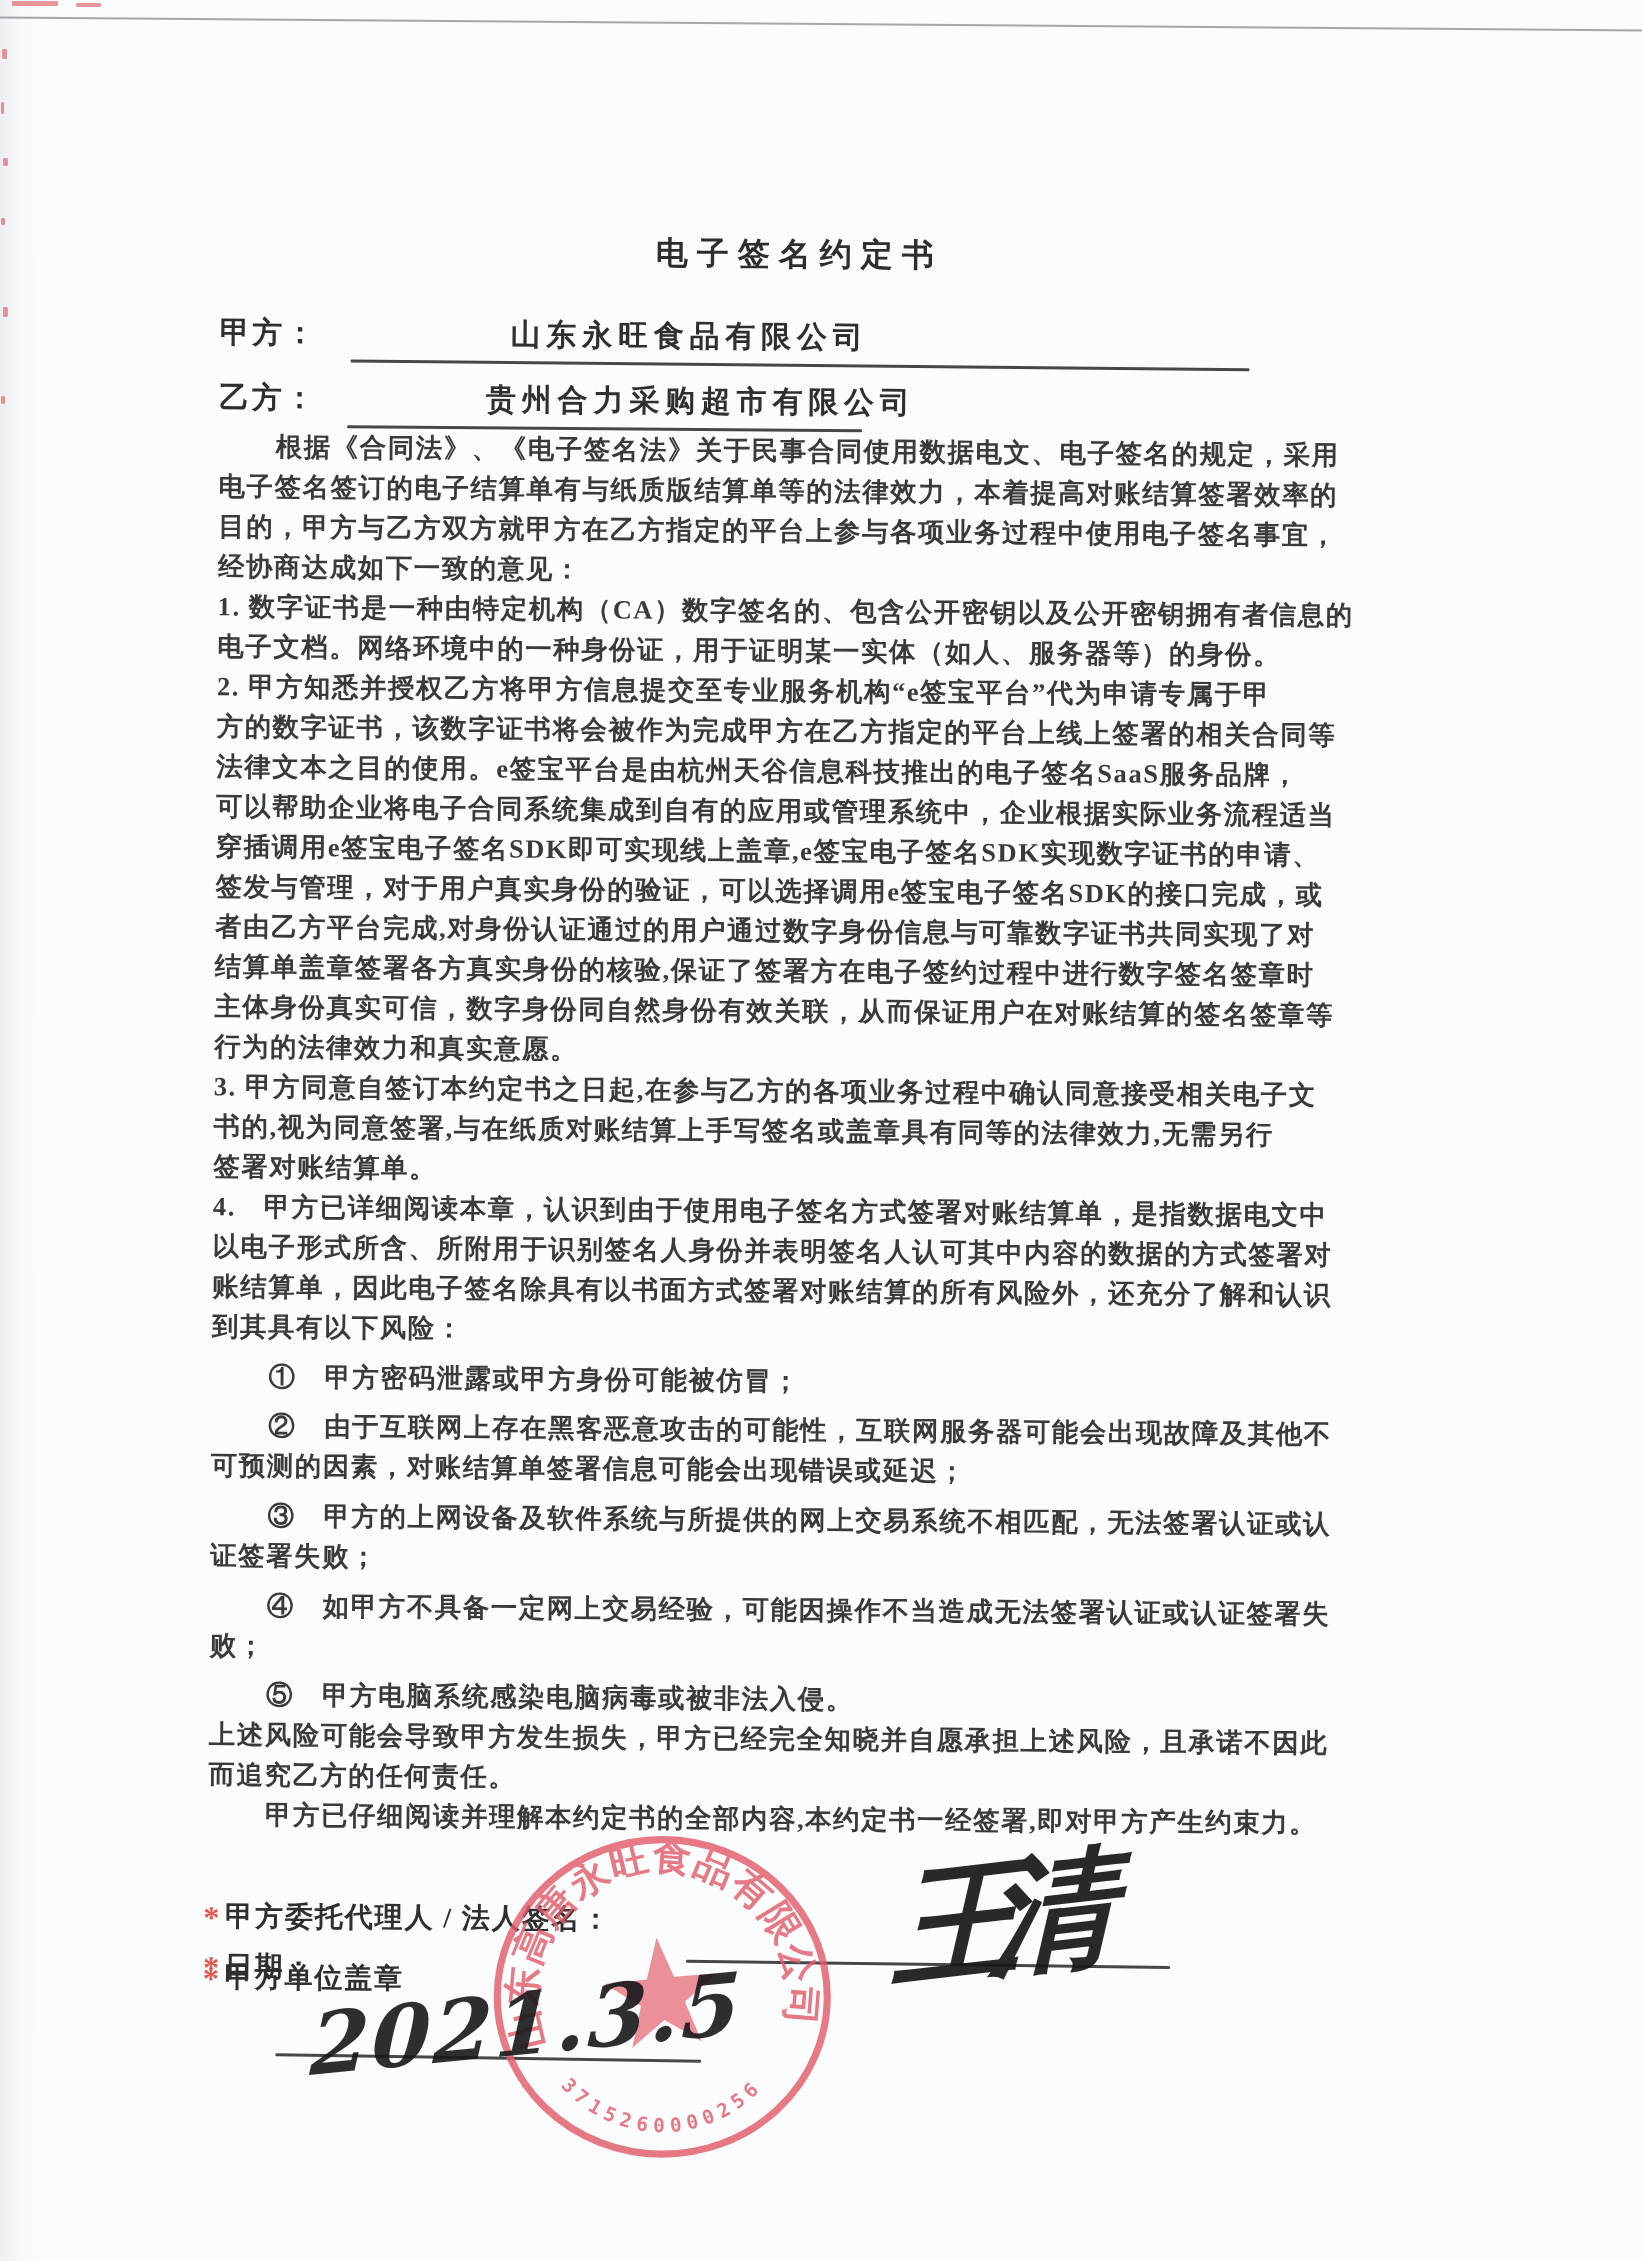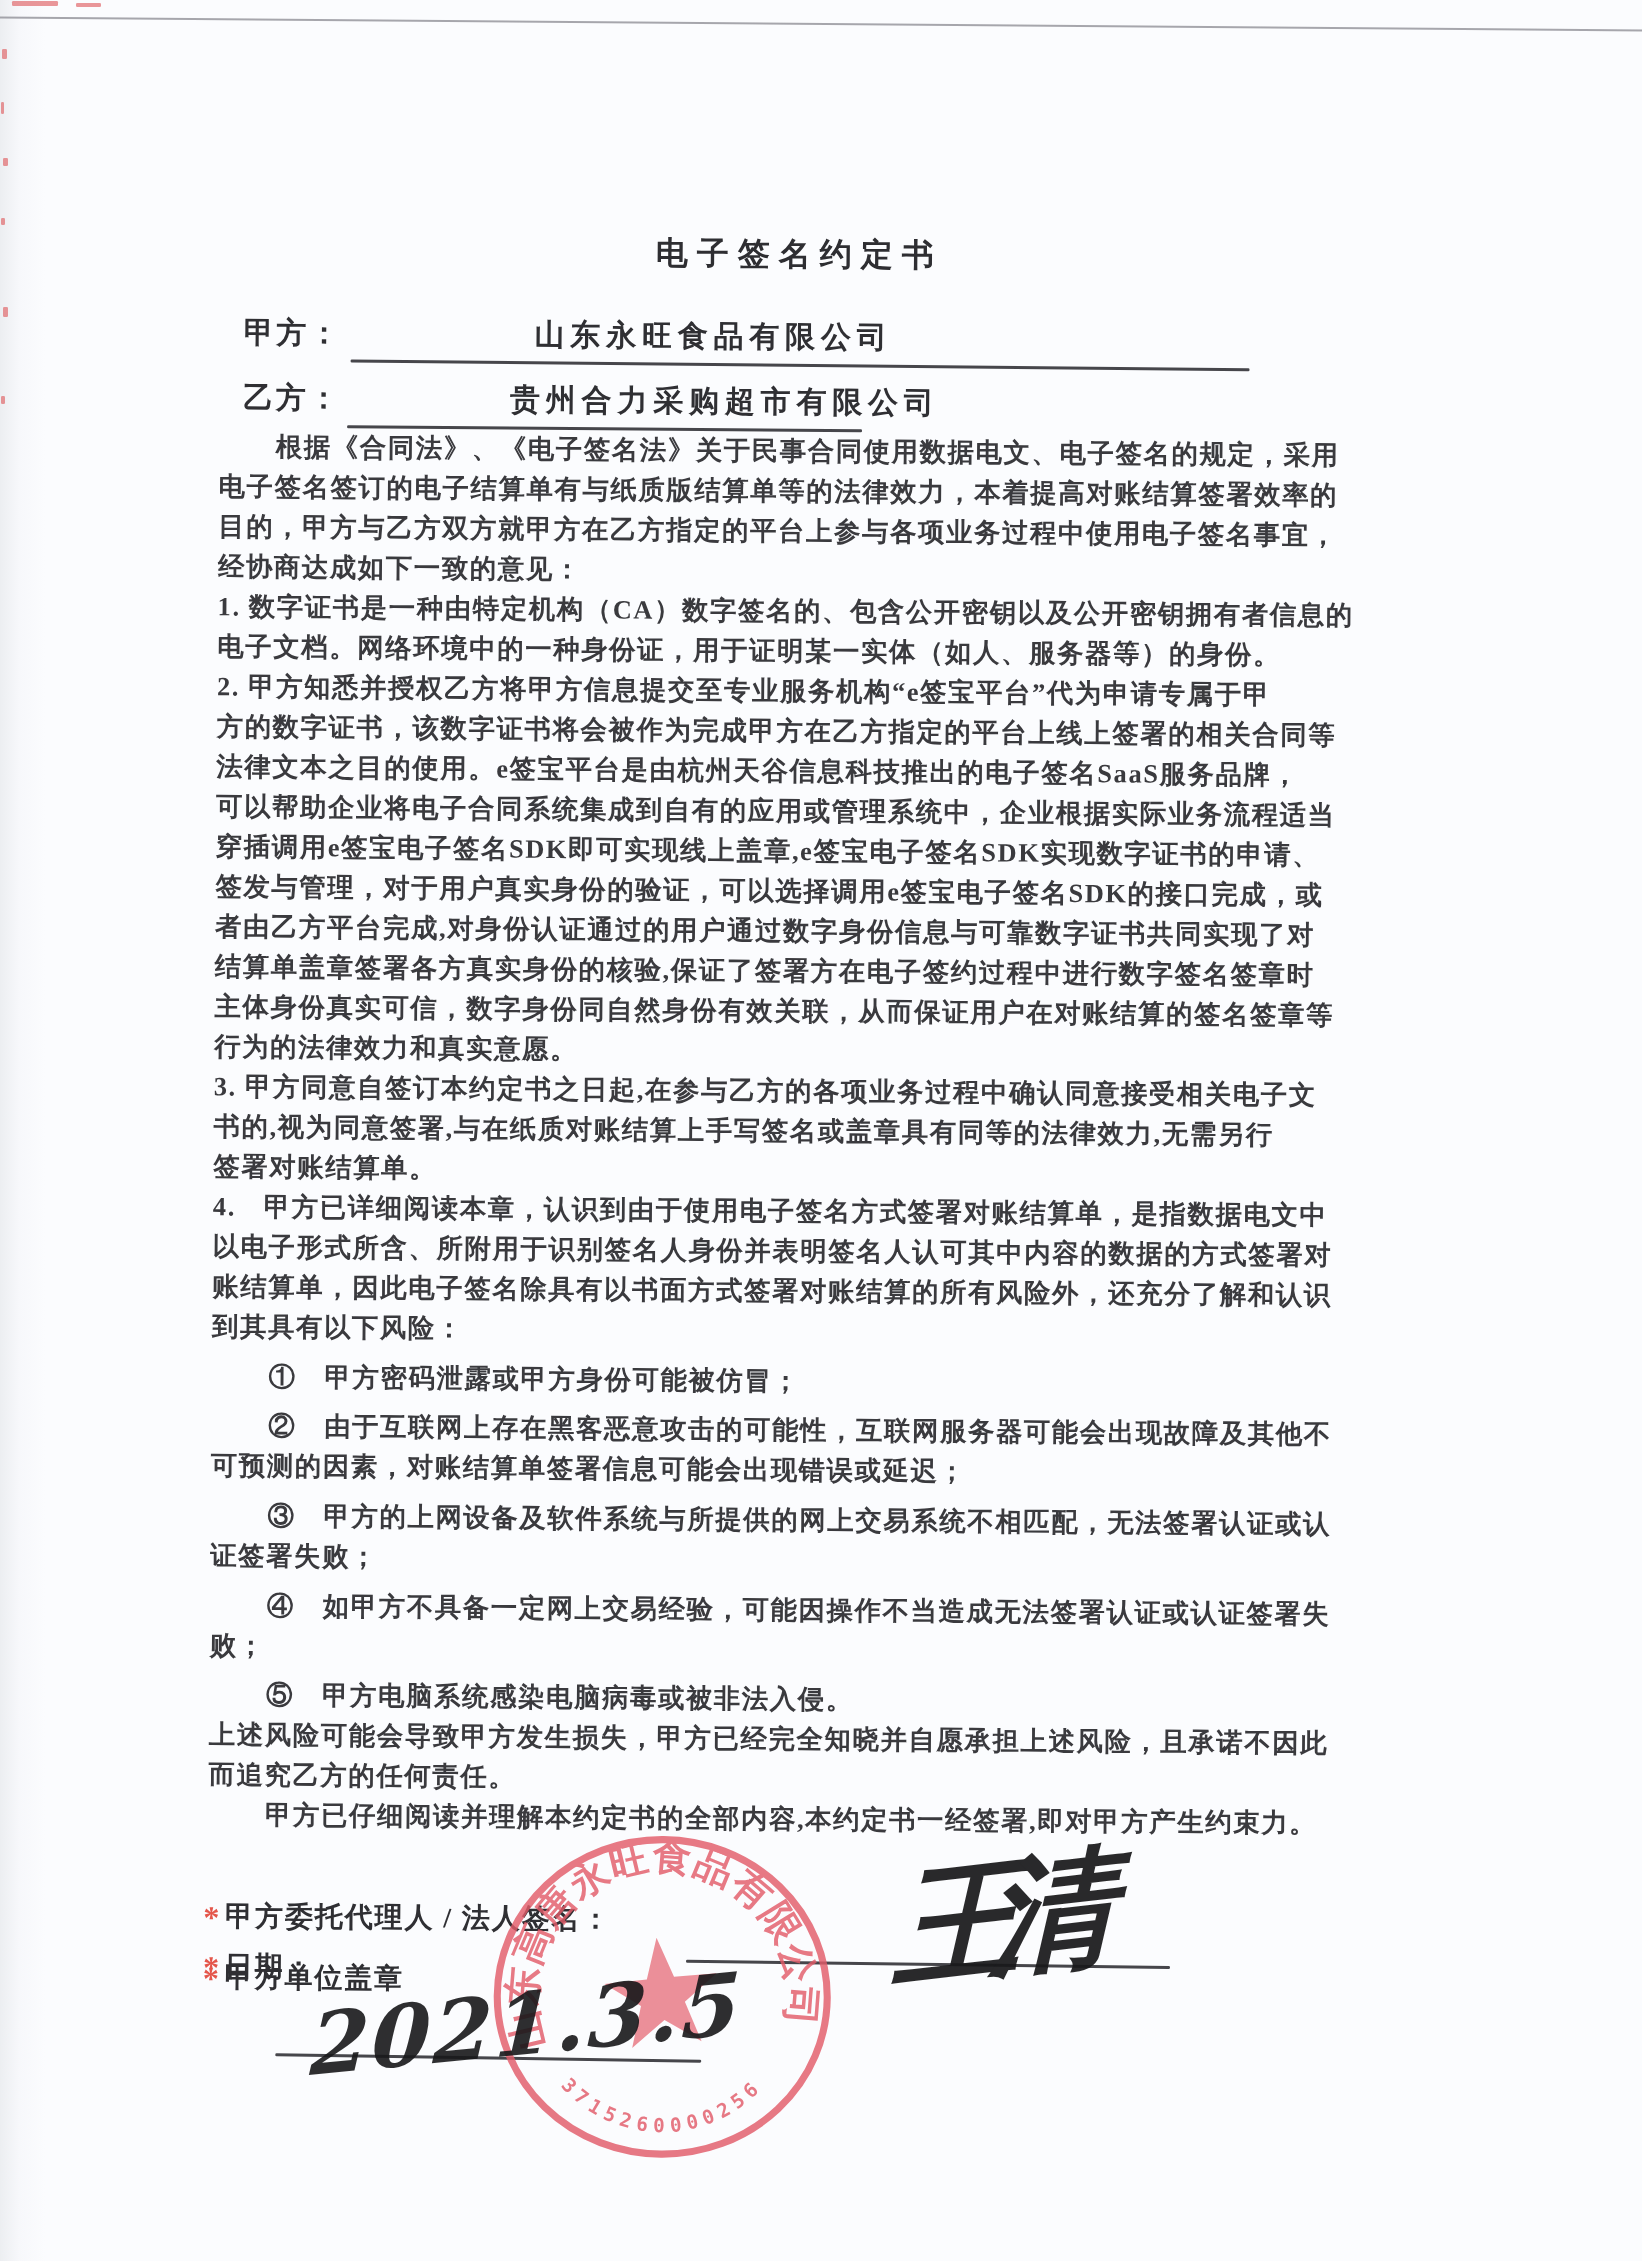--- a/index.html
+++ b/index.html
@@ -11,21 +11,21 @@
   .page{position:absolute;inset:0;background:linear-gradient(90deg,#eceef1 0px,#f7f8fb 19.3px,#fbfcfe 45px);}
   .rot{position:absolute;inset:0;transform:rotate(0.45deg);transform-origin:52px 52px;}
   .scan-edge{position:absolute;left:-19.3px;top:17px;width:1707px;height:1.9px;background:#97979d;opacity:.85;}
   .speck{position:absolute;background:#df5f63;border-radius:1.3px;opacity:.65;}
 
   .doc-title{
     position:absolute;left:222px;top:227px;width:1158px;height:45px;
     text-align:center;font-size:32px;font-weight:700;letter-spacing:9px;color:#2e2e32;
   }
   .party-row{position:absolute;left:222px;height:41px;white-space:nowrap;color:#2f2f33;}
-  .party-label{font-size:30px;font-weight:700;letter-spacing:2.6px;display:inline-block;vertical-align:top;margin-left:24px;}
+  .party-label{font-size:30px;font-weight:700;letter-spacing:2.6px;display:inline-block;vertical-align:top;}
   .party-value{font-size:30px;font-weight:700;letter-spacing:5.8px;display:inline-block;vertical-align:top;}
   #party-a{top:311px;}
   #party-b{top:376px;}
   #party-a .party-value{margin-left:193px;}
   #party-b .party-value{margin-left:169px;}
   .hline{position:absolute;background:#46464b;height:2.6px;border-radius:1.3px;}
   #line-a{left:353px;top:358px;width:899px;transform:rotate(0.12deg);}
   #line-b{left:350px;top:423px;width:515px;}
 
   .body-block{position:absolute;left:222px;top:425px;width:1163px;}

